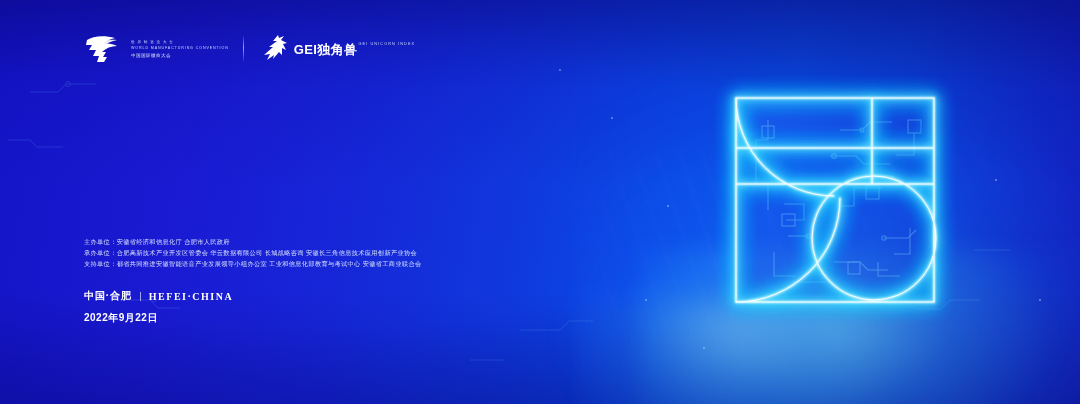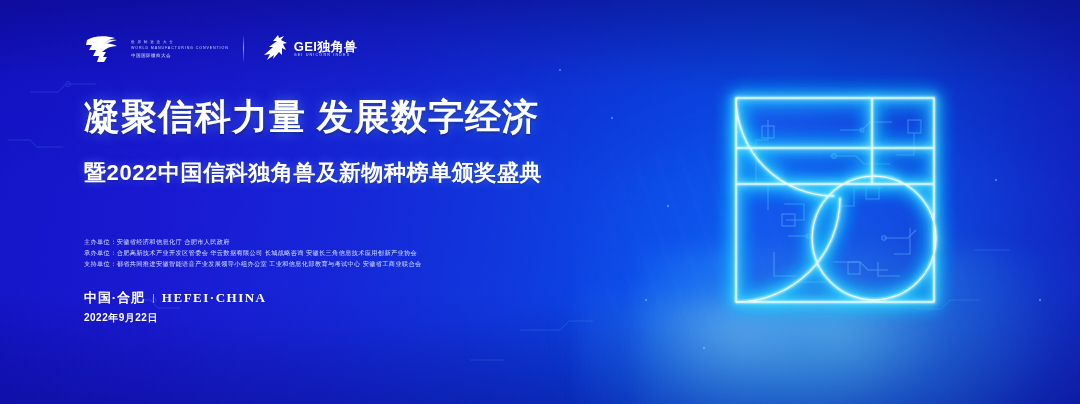--- a/index.html
+++ b/index.html
@@ -106,21 +106,21 @@
   .wmc-txt .l {
     font-size:3.6px; letter-spacing:.9px; color:#cfe0ff; line-height:1.25;
     white-space:nowrap; opacity:.92;
   }
   .wmc-txt .l.big { font-size:4.6px; letter-spacing:.4px; color:#e9f1ff; }
   .divider {
     width:1px; height:28px;
     background:linear-gradient(180deg, rgba(190,215,255,0) 0%, rgba(190,215,255,.75) 45%, rgba(190,215,255,0) 100%);
   }
   .logo-gei { display:flex; align-items:center; gap:6px; }
-  .gei-txt { display:flex; flex-direction:column; gap:1px; }
+  .gei-txt { display:flex; flex-direction:row; gap:1px; }
   .gei-main {
     font-size:13px; font-weight:700; color:#fff; letter-spacing:.4px;
     line-height:1; white-space:nowrap;
   }
   .gei-sub {
     font-size:3.8px; letter-spacing:1.1px; color:#c6d8ff; line-height:1;
     white-space:nowrap;
   }
 
   
@@ -143,21 +143,21 @@
     display:flex; flex-direction:column; gap:3.2px;
   }
   .orgs .row {
     font-size:6.2px; color:#e3ecff; letter-spacing:.35px;
     white-space:nowrap; line-height:1.25; opacity:.95;
   }
 
   .place {
     position:absolute; left:84px; top:289px;
     display:flex; align-items:center; gap:8px;
-    font-size:13px; color:#ffffff; letter-spacing:.9px; font-weight:700;
+    font-size:10px; color:#ffffff; letter-spacing:.9px; font-weight:700;
   }
   .place .bar {
     width:1px; height:9px; background:rgba(215,230,255,.7);
   }
   .place .en { letter-spacing:1.5px;font-family:Liberation Serif, serif; }
   .date {
     position:absolute; left:84px; top:311px;
     font-size:10px; color:#ffffff; letter-spacing:.5px; font-weight:700;
   }
 
@@ -236,24 +236,22 @@
                    L29 10 L23 7 L26 3 L21 5 Z" fill="#ffffff"></path>
         </svg>
       </span>
       <span class="gei-txt">
         <span class="gei-main">GEI独角兽</span>
         <span class="gei-sub">GEI UNICORN INDEX</span>
       </span>
     </div>
   </div>
 
-  <div class="title-main">凝聚信科力量  发展数字经济</div>
 
   <div class="title-sub">
-    <span class="ln">暨2022中国信科独角兽及新物种榜单颁奖盛典</span>
   </div>
 
   <div class="orgs">
     <div class="row">主办单位：安徽省经济和信息化厅  合肥市人民政府</div>
     <div class="row">承办单位：合肥高新技术产业开发区管委会  华云数据有限公司  长城战略咨询  安徽长三角信息技术应用创新产业协会</div>
     <div class="row">支持单位：都省共同推进安徽智能语音产业发展领导小组办公室  工业和信息化部教育与考试中心  安徽省工商业联合会</div>
   </div>
 
   <div class="place">
     <span>中国·合肥</span>

